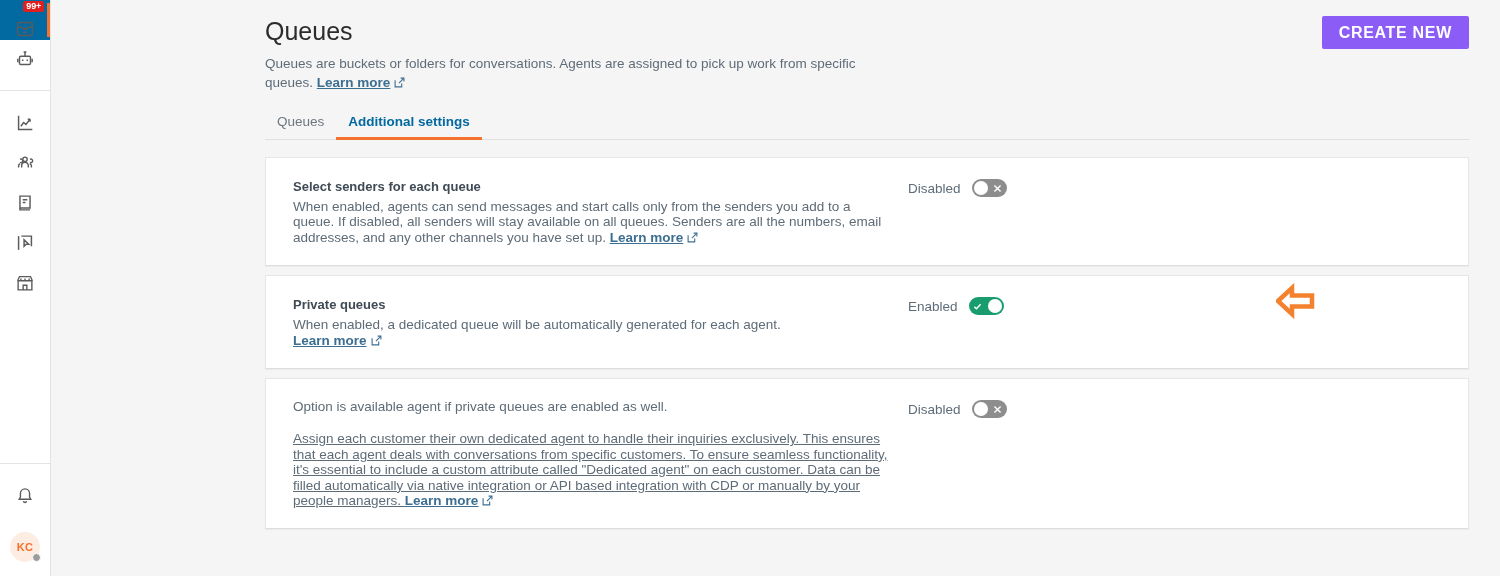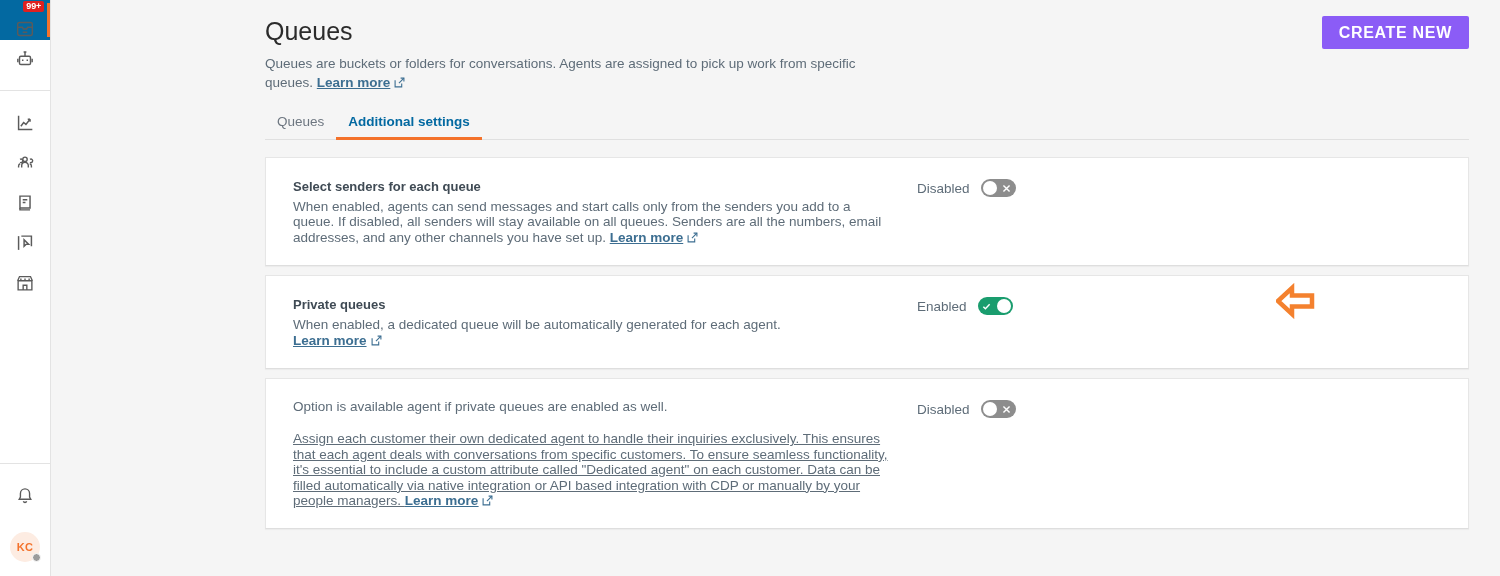--- a/index.html
+++ b/index.html
@@ -116,21 +116,21 @@
     font-size: 13px; font-weight: bold; color: #3f4a54;
     margin: 0 0 3px 0; line-height: 18px;
   }
   .card-text {
     font-size: 13.5px; color: #5e6c78; line-height: 15.4px;
     margin: 0;
   }
   .card-text + .card-text { margin-top: 17px; text-decoration: underline; }
   .card-ctrl {
     flex: 0 0 auto; display: flex; align-items: center;
-    gap: 11px; padding-top: 1px; margin-left: 24px;
+    gap: 11px; padding-top: 1px; margin-left: 15px;
   }
   .ctrl-label { font-size: 13.5px; color: #5e6c78; white-space: nowrap; }
 
   
   a.learn {
     color: #3c6e91; text-decoration: underline;
     font-weight: bold; font-size: 13.5px;
     white-space: nowrap;
     margin-top: 32px;
   }

